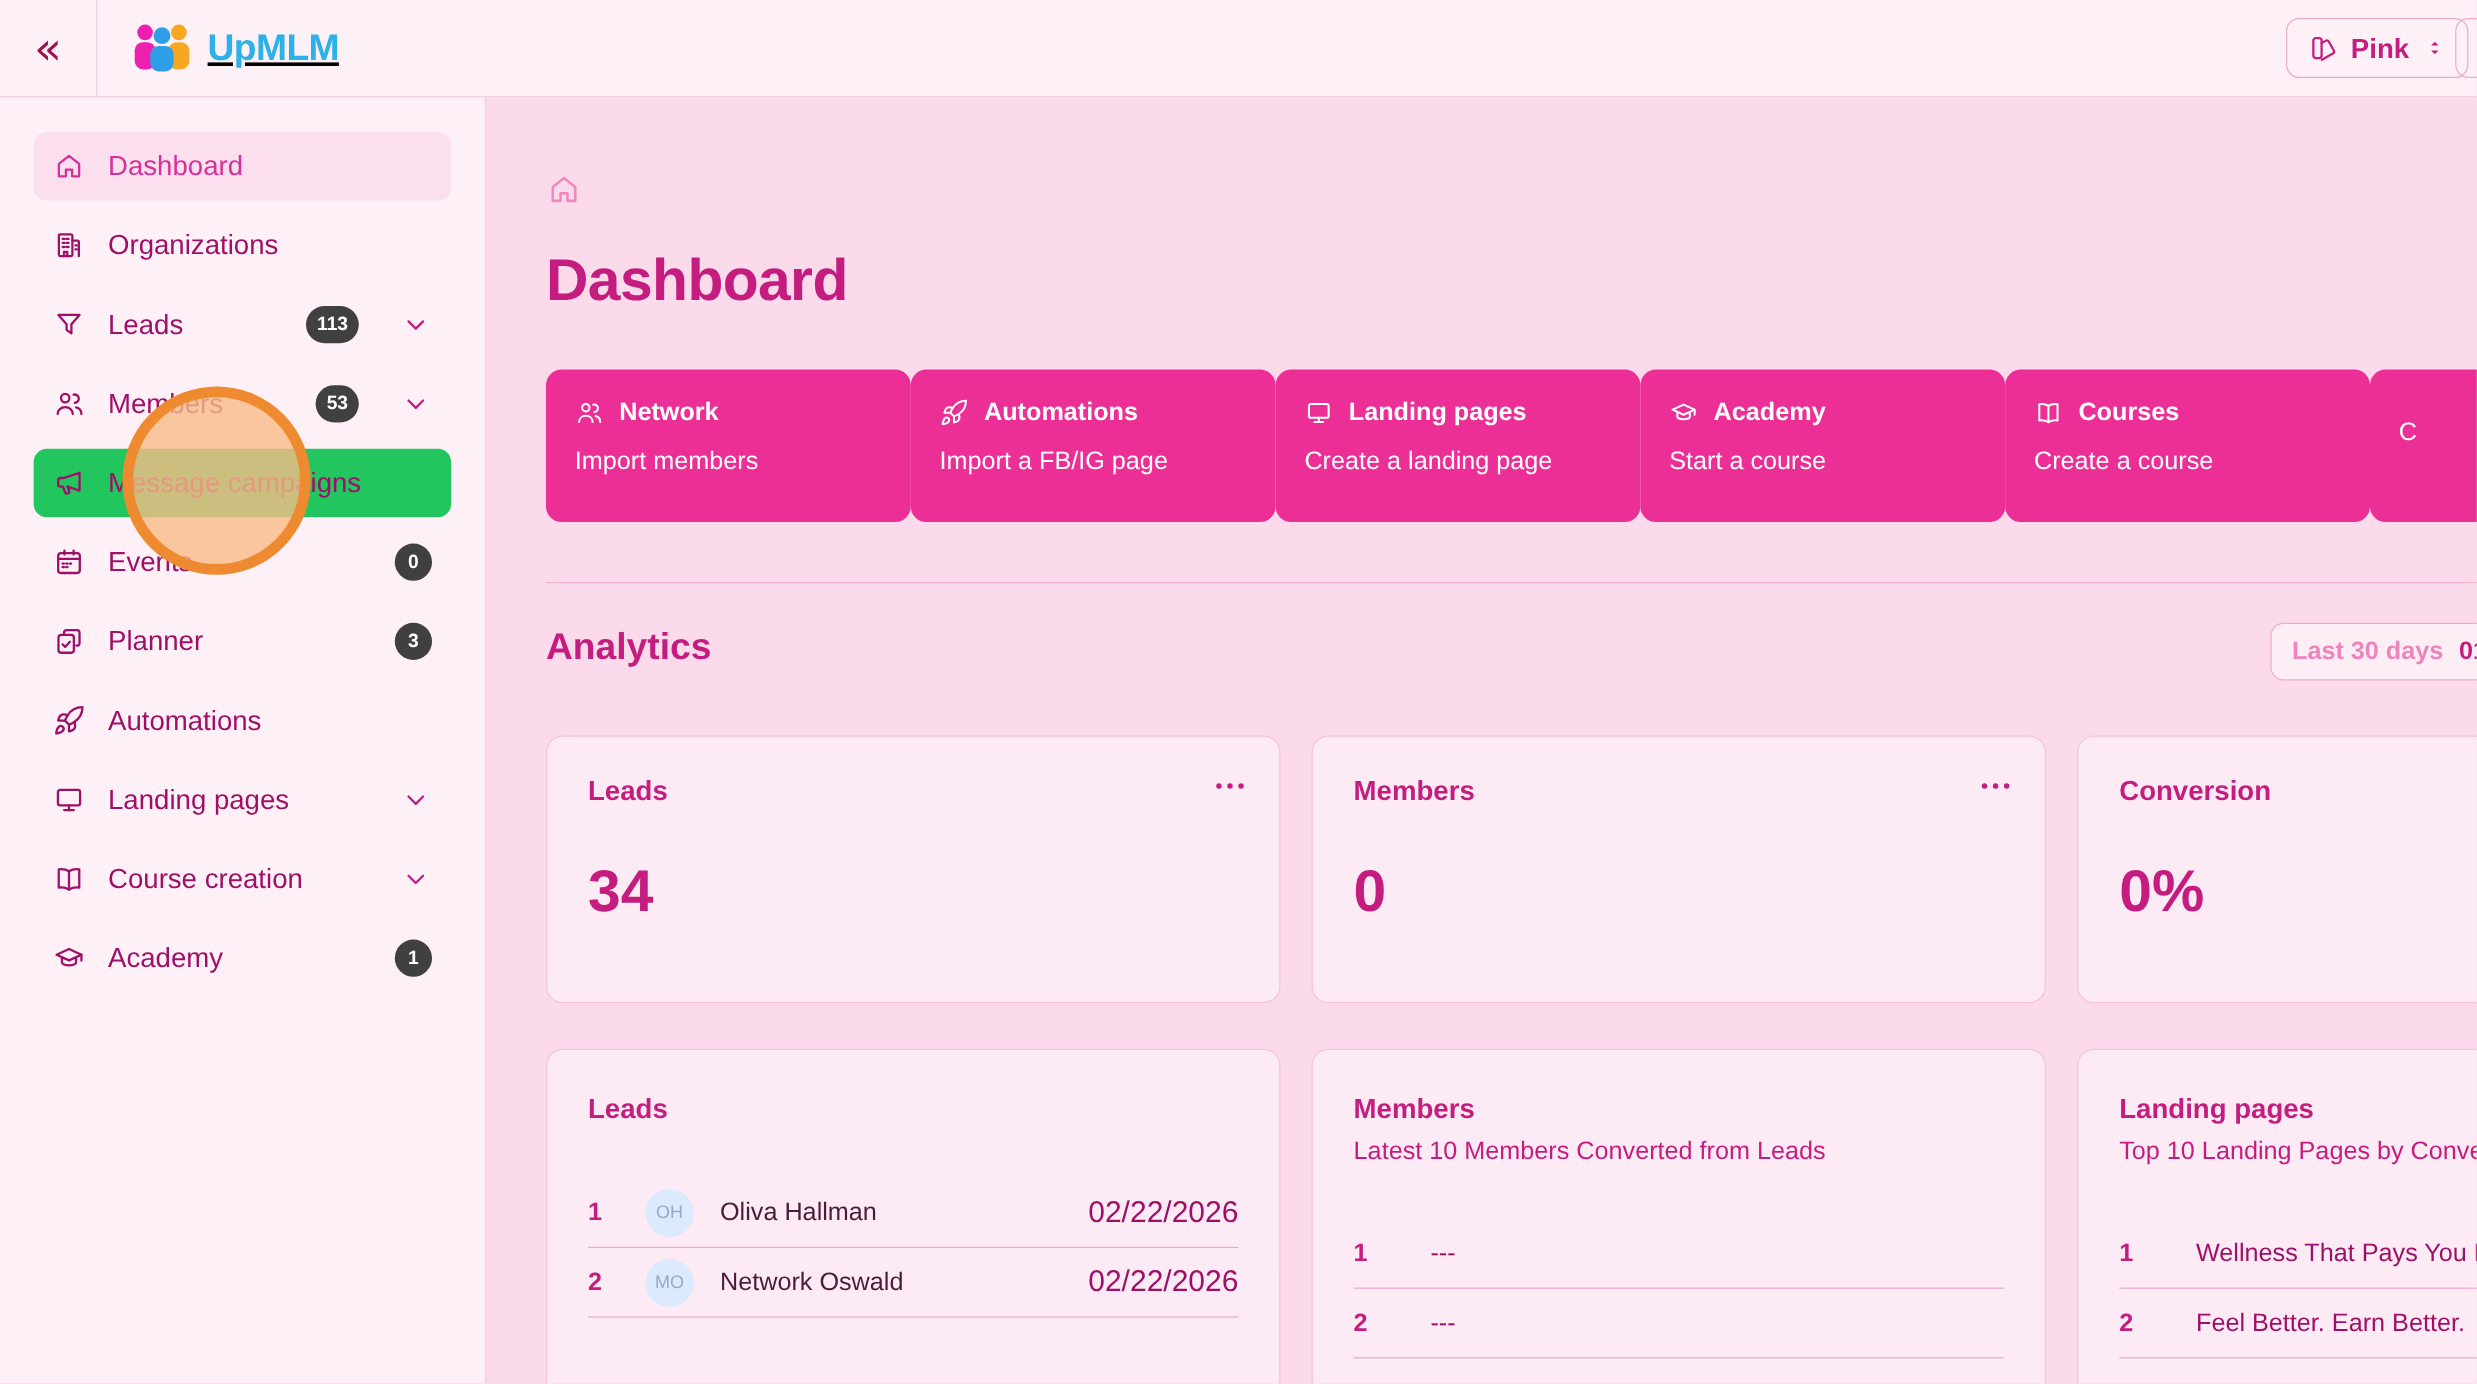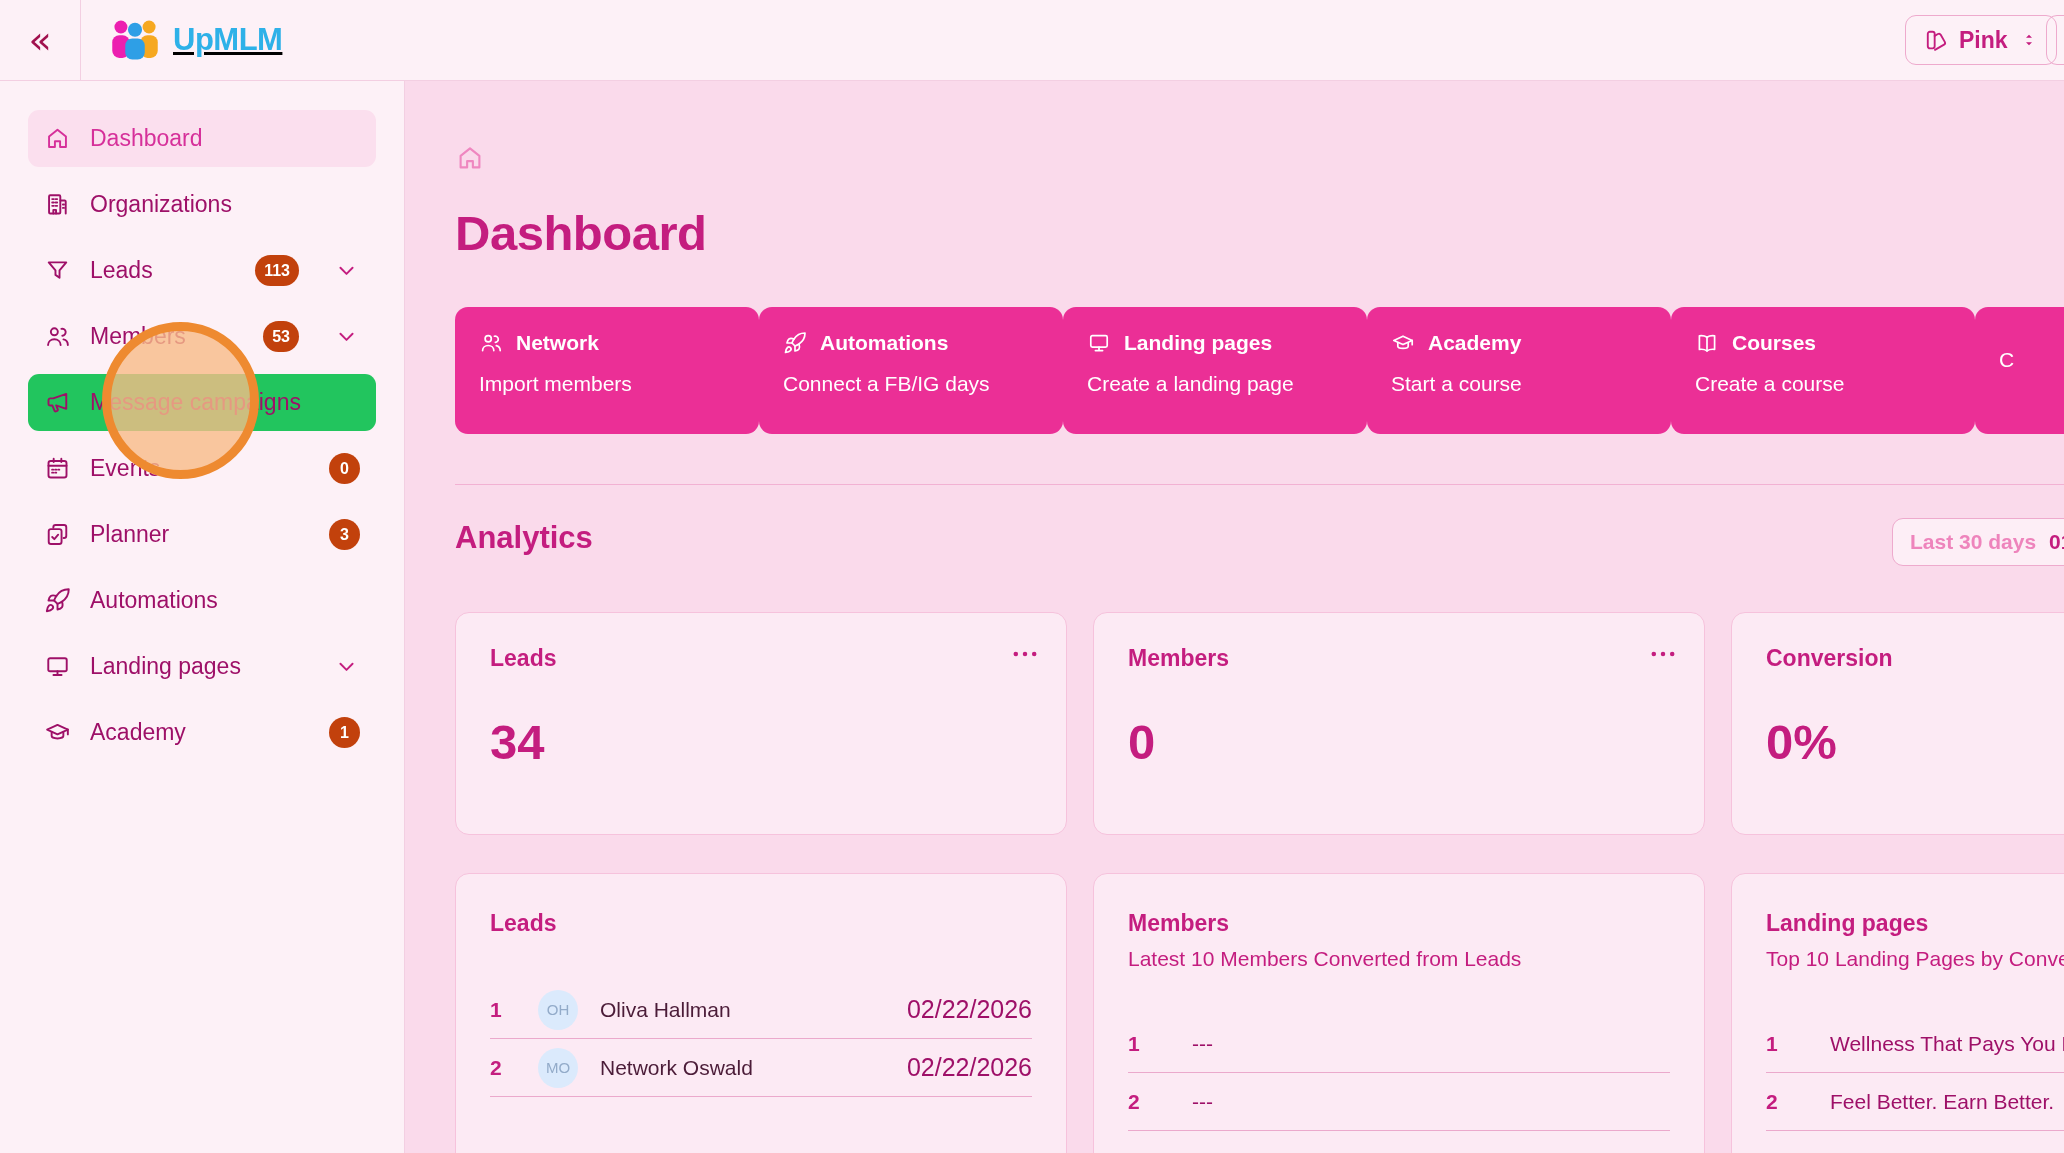--- a/index.html
+++ b/index.html
@@ -27,21 +27,21 @@
   
   .sidebar { position:absolute; top:81px; left:0; bottom:0; width:405px; background:#fdf1f7;
              border-right:1px solid #f3cfe2; padding-top:29px; }
   .side-nav { display:flex; flex-direction:column; gap:9px; padding:0 28px; }
   .side-item { display:flex; align-items:center; height:57px; border-radius:11px; padding:0 16px;
                color:#9e1068; font-size:23px; font-weight:500; gap:19px; text-decoration:none; cursor:pointer; }
   .side-item .icon { width:27px; height:27px; flex:none; }
   .side-item.active { background:#fbdfee; color:#d6309a; }
   .side-item.hover  { background:#22c55e; }
   .side-label { white-space:nowrap; }
-  .badge { margin-left:auto; background:#c2410c; color:#fff; font-size:16px; font-weight:bold;
+  .badge { margin-left:auto; background:#404040; color:#fff; font-size:16px; font-weight:bold;
            min-width:31px; height:31px; border-radius:16px; display:flex; align-items:center;
            justify-content:center; padding:0 9px; }
   .chev { width:21px; height:21px; color:#c41d7f; margin-left:15px; flex:none; }
   .chev.alone { margin-left:auto; }
 
   
   .main { position:absolute; left:406px; top:81px; right:0; bottom:0; padding:62px 0 0 49px; }
   .crumb-icon { width:30px; height:30px; color:#ef87c0; display:inline-block; }
   .page-title { font-size:49px; font-weight:bold; color:#c41d7f; margin:28px 0 46px; letter-spacing:-0.5px; }
 
@@ -238,20 +238,34 @@
         <span class="side-label">Landing pages</span>
         <span class="icon chev alone">
           <svg viewBox="0 0 24 24" fill="none" stroke="currentColor" stroke-width="1.7" stroke-linecap="round" stroke-linejoin="round">
             <path d="M6.6 9.6 12 15l5.4-5.4"></path>
           </svg>
         </span>
       </a>
       <a class="side-item">
         <span class="icon ">
           <svg viewBox="0 0 24 24" fill="none" stroke="currentColor" stroke-width="1.7" stroke-linecap="round" stroke-linejoin="round">
+            <path d="M12 6.3C10 4.9 7.4 4.4 4.4 4.8v13.6c3-.4 5.6.1 7.6 1.5 2-1.4 4.6-1.9 7.6-1.5V4.8c-3-.4-5.6.1-7.6 1.5z"></path>
+            <path d="M12 6.3v13.6"></path>
+          </svg>
+        </span>
+        <span class="side-label">Course creation</span>
+        <span class="icon chev alone">
+          <svg viewBox="0 0 24 24" fill="none" stroke="currentColor" stroke-width="1.7" stroke-linecap="round" stroke-linejoin="round">
+            <path d="M6.6 9.6 12 15l5.4-5.4"></path>
+          </svg>
+        </span>
+      </a>
+      <a class="side-item">
+        <span class="icon ">
+          <svg viewBox="0 0 24 24" fill="none" stroke="currentColor" stroke-width="1.7" stroke-linecap="round" stroke-linejoin="round">
             <path d="M2.8 9.4 12 5.2l9.2 4.2L12 13.6z"></path>
             <path d="M6.8 11.6v3.6c0 1.1 2.3 2.1 5.2 2.1s5.2-1 5.2-2.1v-3.6M21.2 9.4v4.3"></path>
           </svg>
         </span>
         <span class="side-label">Academy</span>
         <span class="badge">1</span>
       </a>
     </nav>
 </aside>
 
@@ -282,21 +296,21 @@
           <span class="icon ">
             <svg viewBox="0 0 24 24" fill="none" stroke="currentColor" stroke-width="1.7" stroke-linecap="round" stroke-linejoin="round">
               <path d="M12 15l-3-3a22 22 0 0 1 2-3.95A12.88 12.88 0 0 1 22 2c0 2.72-.78 7.5-6 11a22.35 22.35 0 0 1-4 2z"></path>
               <path d="M9 12H4s.55-3.03 2-4c1.62-1.08 5 0 5 0"></path>
               <path d="M12 15v5s3.03-.55 4-2c1.08-1.62 0-5 0-5"></path>
               <path d="M4.5 16.5c-1.5 1.26-2 5-2 5s3.74-.5 5-2c.71-.84.7-2.13-.09-2.91a2.18 2.18 0 0 0-2.91-.09z"></path>
             </svg>
           </span>
           <span>Automations</span>
         </div>
-        <div class="qc-sub">Connect a FB/IG days</div>
+        <div class="qc-sub">Import a FB/IG page</div>
       </div>
       <div class="quick-card">
         <div class="qc-head">
           <span class="icon ">
             <svg viewBox="0 0 24 24" fill="none" stroke="currentColor" stroke-width="1.7" stroke-linecap="round" stroke-linejoin="round">
               <rect x="3.8" y="4.6" width="16.4" height="11.6" rx="1.6"></rect>
               <path d="M12 16.2v3.2M8.4 19.6h7.2"></path>
             </svg>
           </span>
           <span>Landing pages</span>

